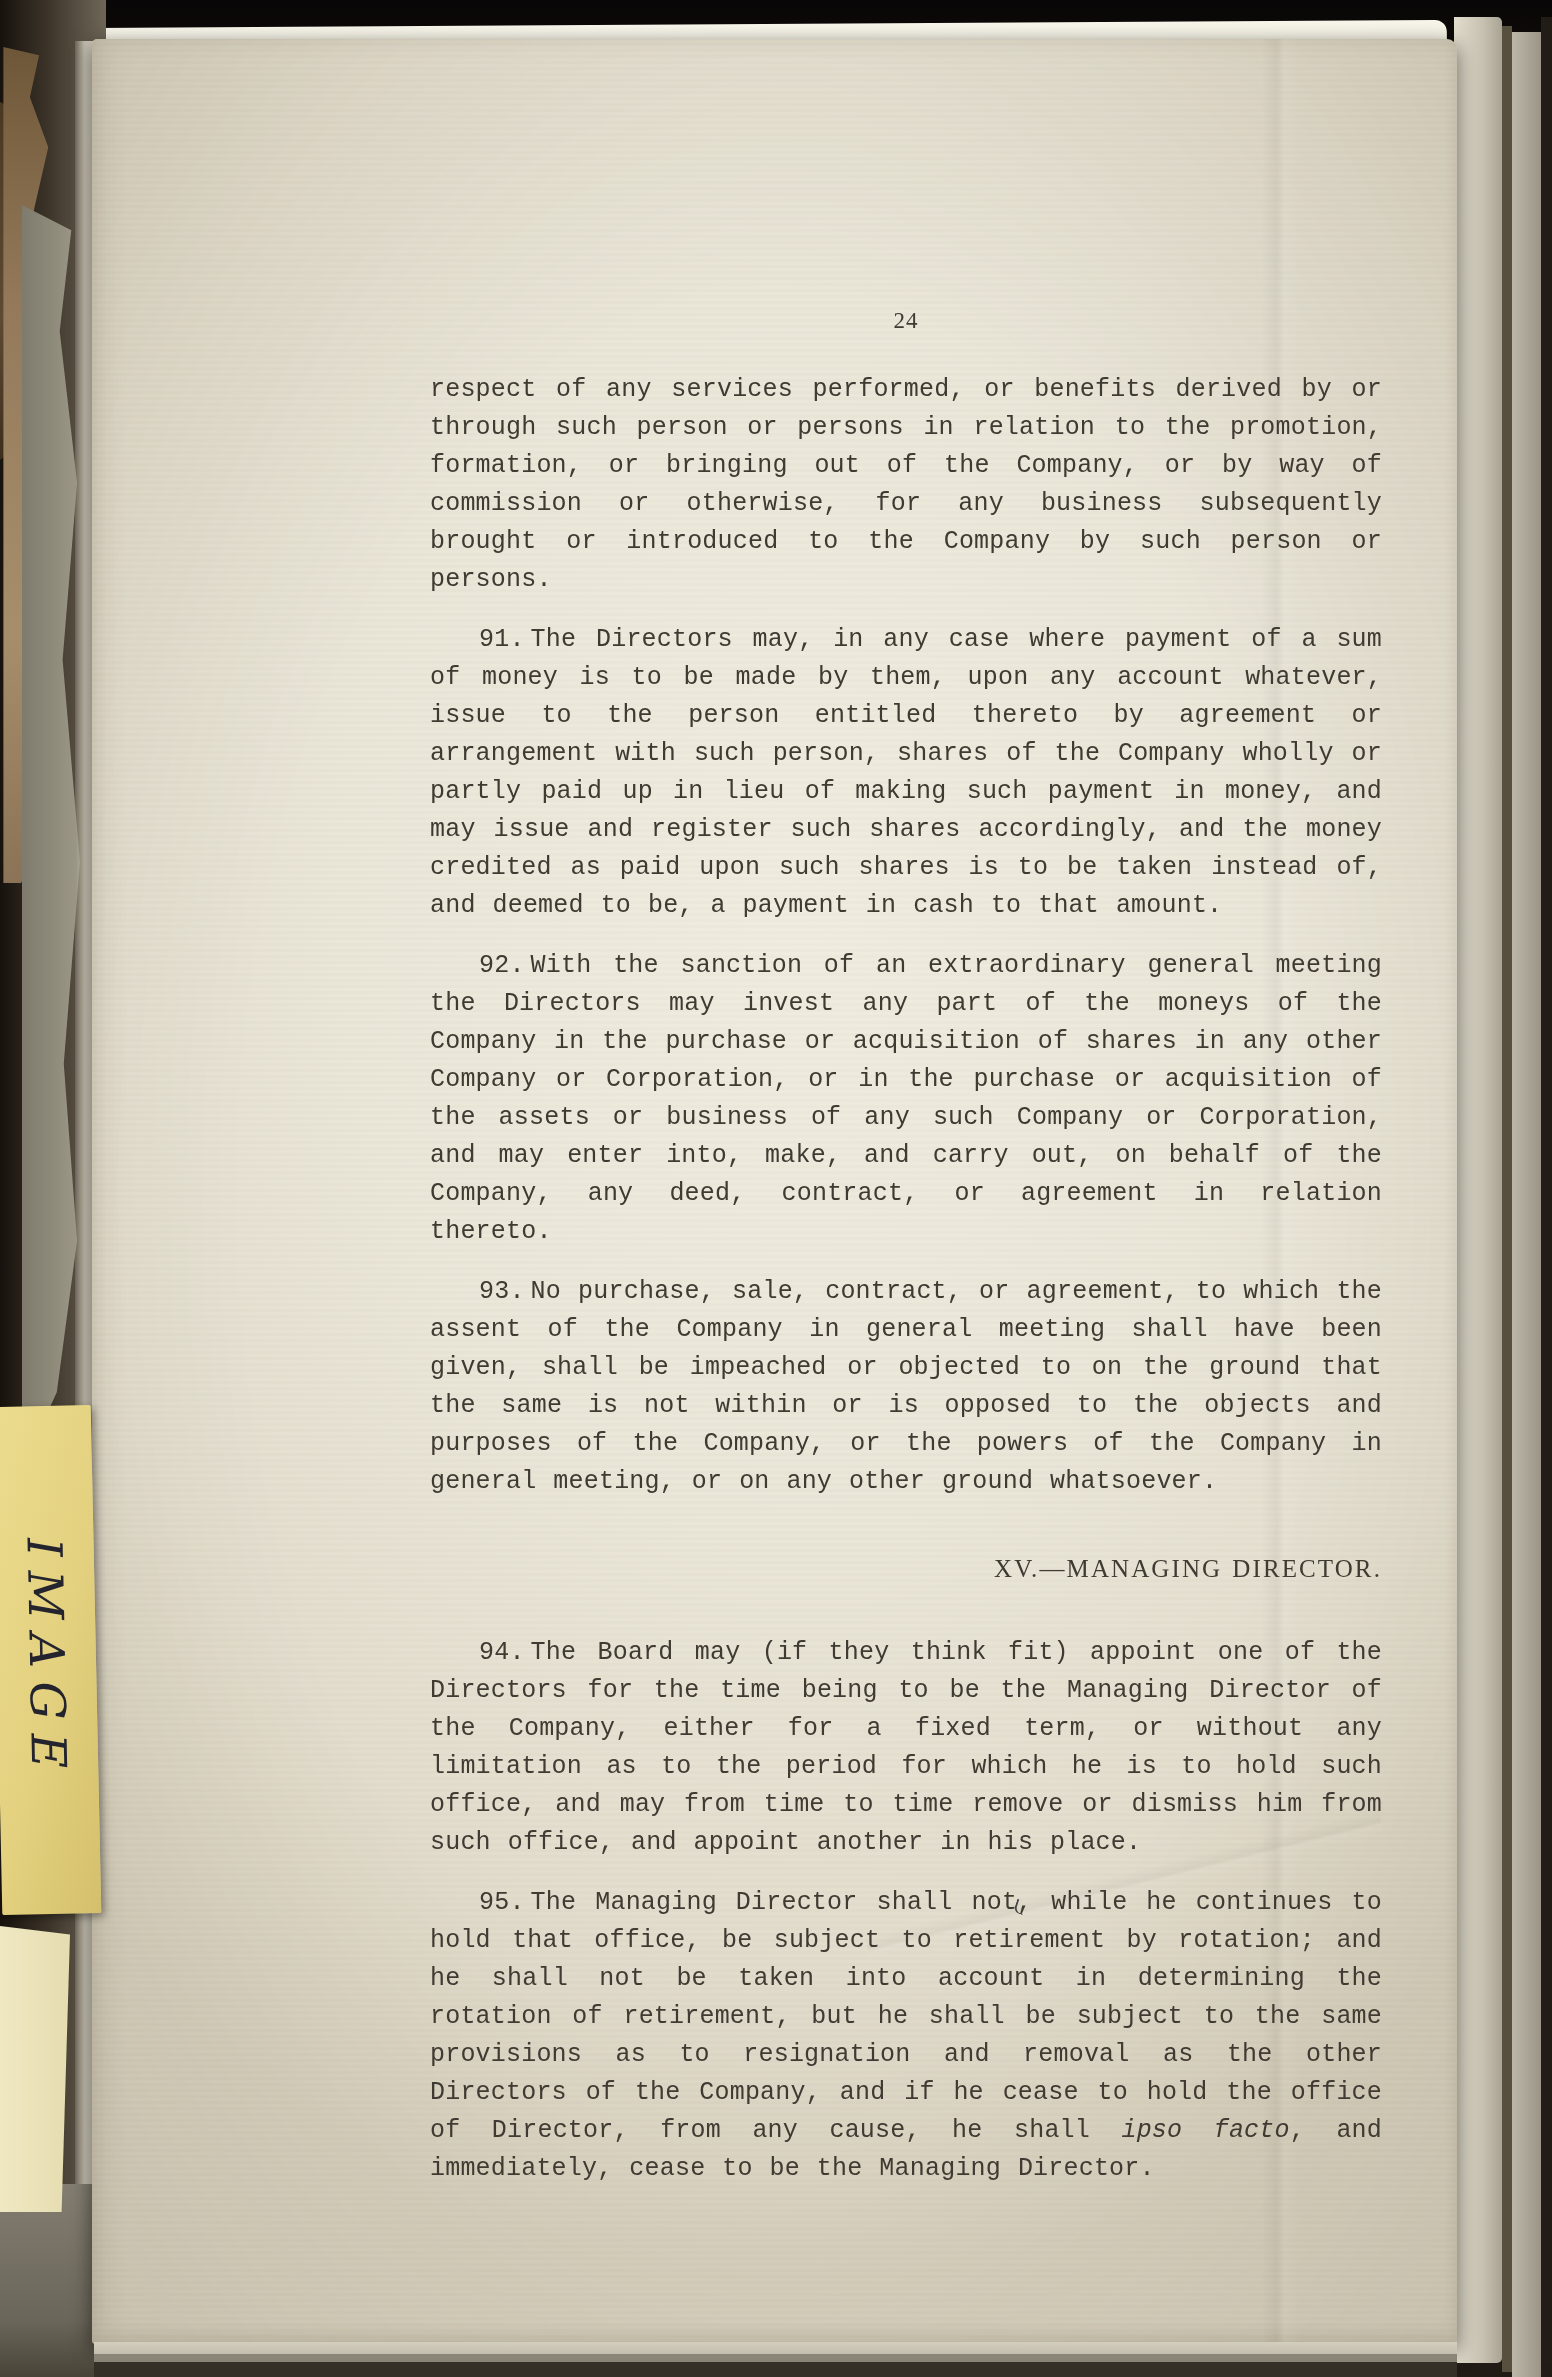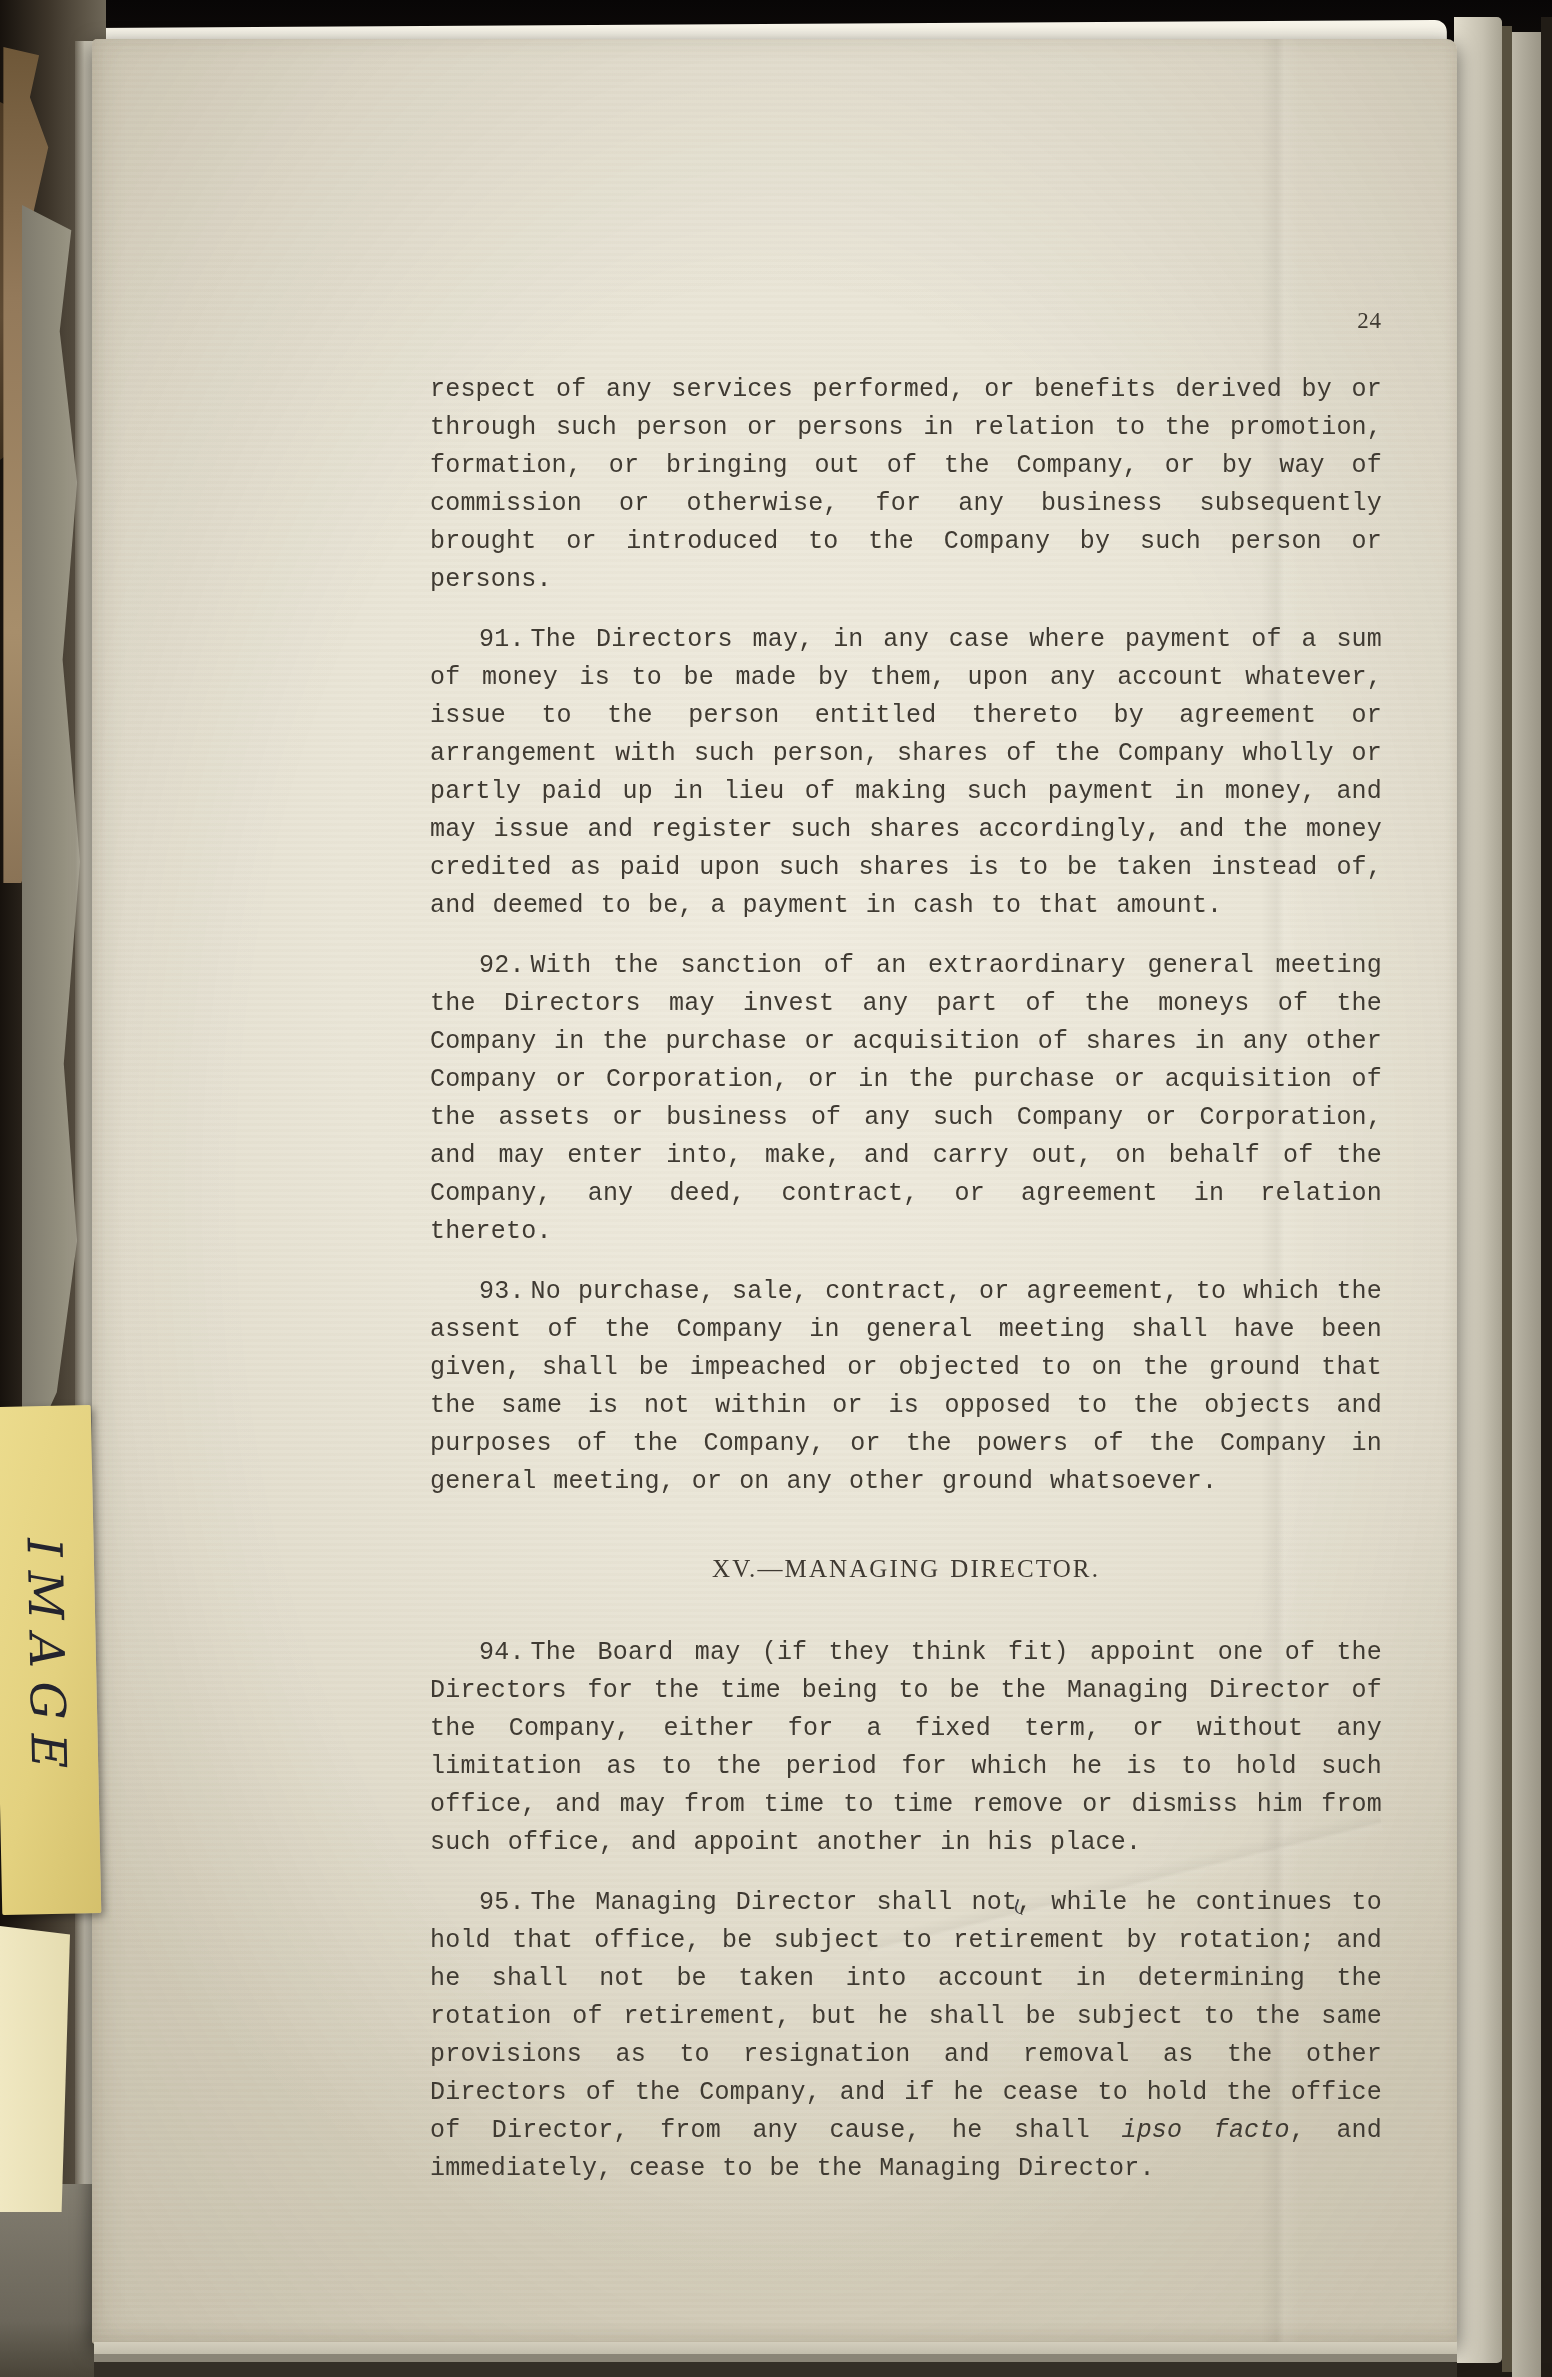--- a/index.html
+++ b/index.html
@@ -94,32 +94,32 @@
     position: relative;
     padding: 263px 75px 0 338px;
     color: #3f3a32;
     font-size: 25px;
     line-height: 38px;
     text-align: justify;
     word-spacing: 1.7px;
     letter-spacing: 0.2px;
   }
   .page-number {
-    text-align: right;
+    text-align: center;
     font-size: 23px;
     margin-bottom: 31px;
     letter-spacing: 0.9px;
   }
   .para { margin-bottom: 22px; font-family: Liberation Mono, monospace; }
   .para.clause { text-indent: 49px; }
   .cnum { margin-right: 6px; }
   .heading {
     font-weight: normal;
     font-size: 25px;
-    text-align: center;
+    text-align: right;
     text-indent: 0;
     letter-spacing: 2.1px;
     margin: 49px 0 46px 0;
   }
   em { font-style: italic; }
 
   
   .ink-mark {
     position: absolute;
     left: 923px; top: 1861px;

